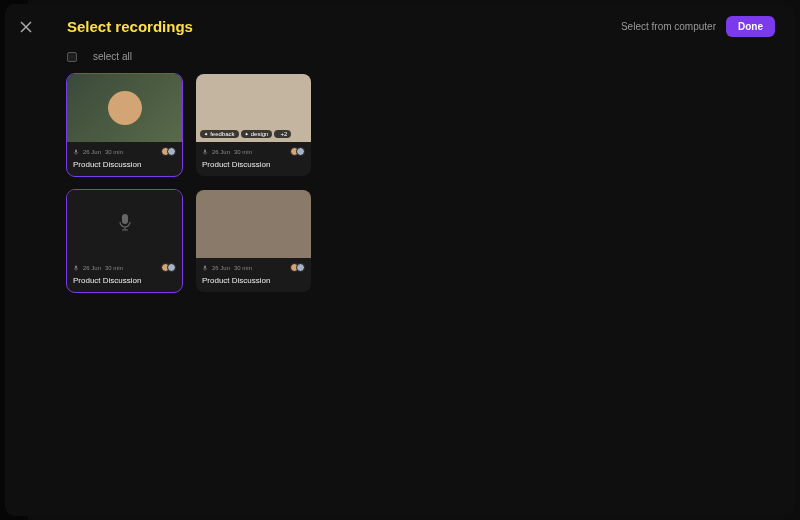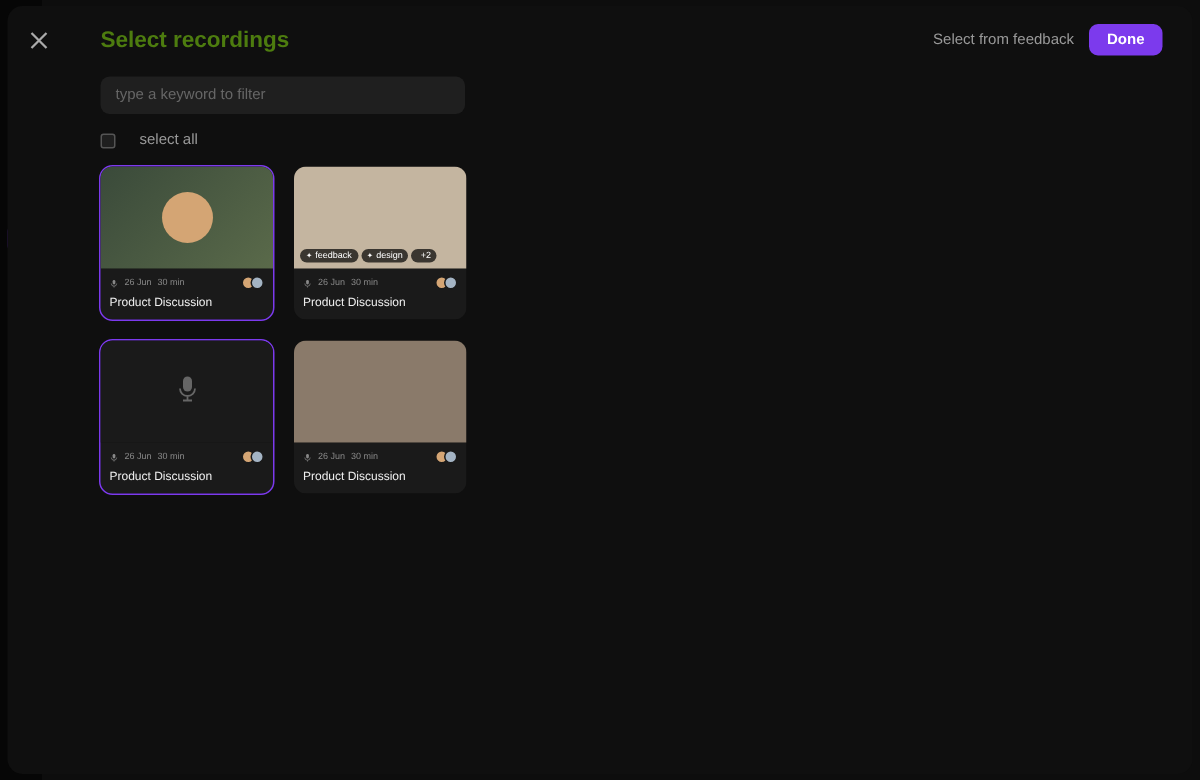--- a/index.html
+++ b/index.html
@@ -71,21 +71,21 @@
     .modal-header {
       display: flex;
       align-items: center;
       justify-content: space-between;
       margin-left: 42px;
       margin-bottom: 14px;
     }
     .modal-title {
       font-size: 15px;
       font-weight: 600;
-      color: #4d7c0f;
+      color: #fde047;
     }
     .header-actions {
       display: flex;
       align-items: center;
       gap: 10px;
     }
     .link-btn {
       background: none;
       border: none;
       color: #999;
@@ -254,25 +254,24 @@
 <div class="modal-overlay">
   <div class="modal">
     <div class="close-btn">
       <svg viewBox="0 0 14 14" fill="none" stroke="currentColor" stroke-width="1.5">
         <path d="M2 2 L12 12 M12 2 L2 12"></path>
       </svg>
     </div>
     <div class="modal-header">
       <div class="modal-title">Select recordings</div>
       <div class="header-actions">
-        <button class="link-btn">Select from feedback</button>
+        <button class="link-btn">Select from computer</button>
         <button class="done-btn">Done</button>
       </div>
     </div>
-    <input class="search-input" placeholder="type a keyword to filter" style="">
     <div class="select-all">
       <div class="checkbox"></div>
       <span>select all</span>
     </div>
     <div class="grid">
 
       <div class="card selected">
         <div class="thumb t1">
           <div class="avatar-thumb"></div>
         </div>

